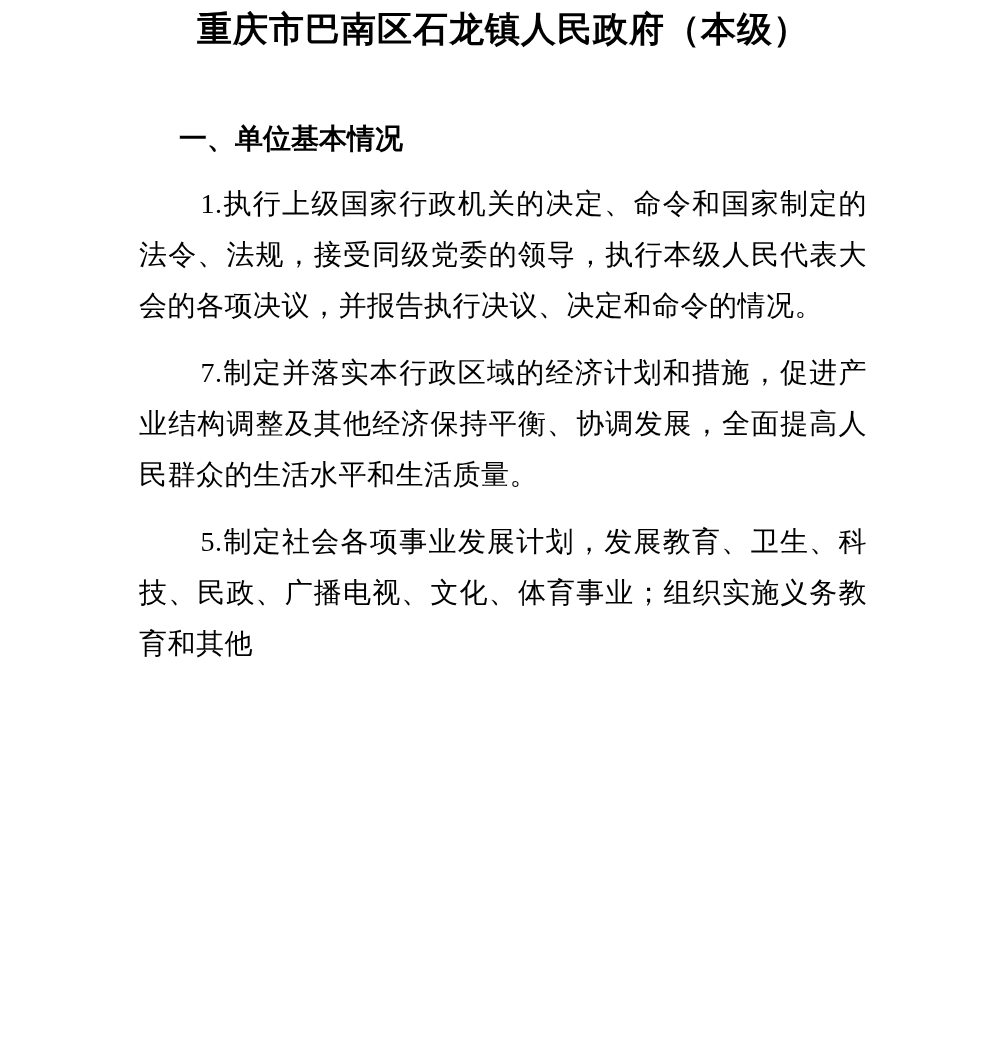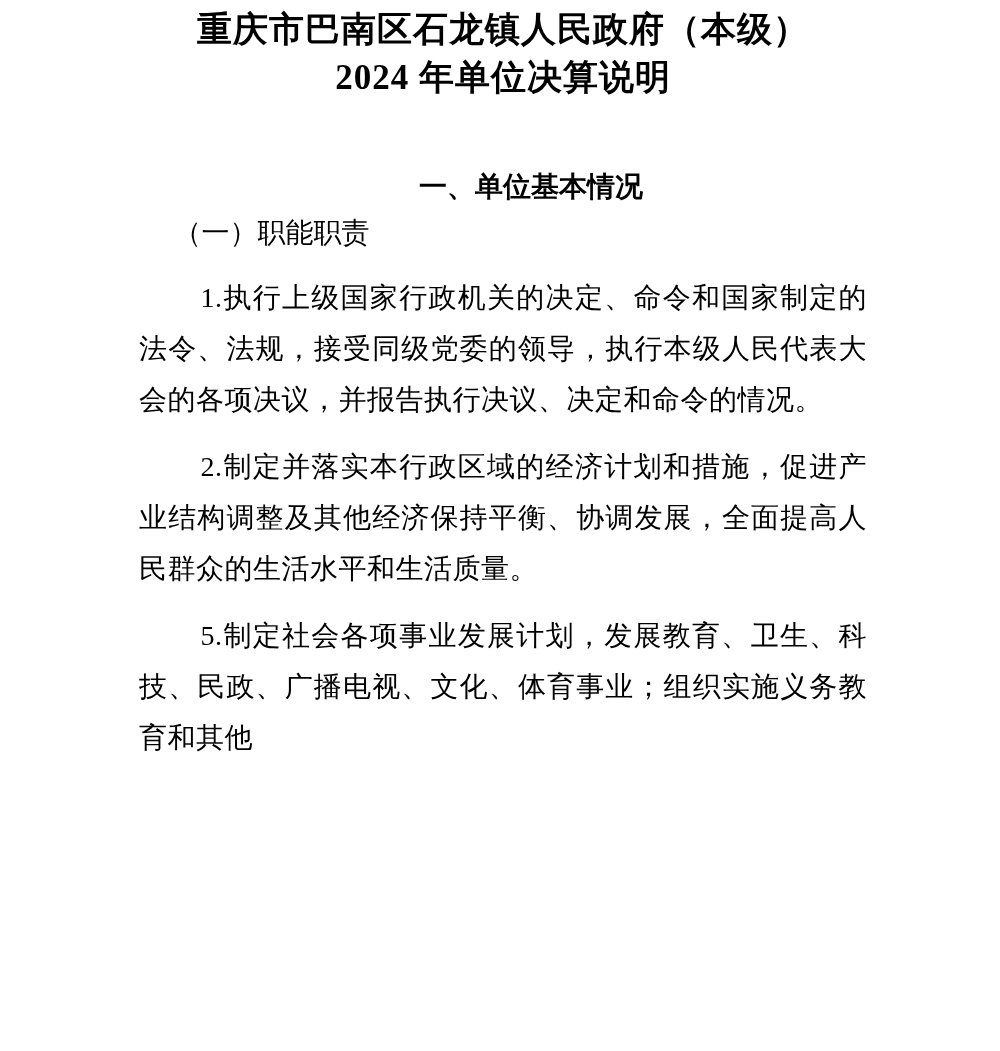--- a/index.html
+++ b/index.html
@@ -30,21 +30,20 @@
     letter-spacing: 1px;
     font-family: "Liberation Serif", serif;
   }
   .section-heading {
     margin: 62px 0 0 0;
     font-size: 28px;
     font-weight: bold;
     line-height: 46px;
     text-indent: 2em;
     font-family: "Liberation Sans", sans-serif;
-    text-align: center;
   }
   .subsection-heading {
     margin: 0;
     font-size: 28px;
     font-weight: normal;
     line-height: 46px;
     text-indent: 1.8em;
     font-family: "Liberation Serif", serif;
   }
   .body-paragraph {
@@ -57,23 +56,21 @@
     letter-spacing: 0.5px;
     font-family: "Liberation Serif", serif;
   }
 </style>
 </head>
 <body>
 
 <div class="page">
   <h1 class="doc-title">
     <span style="display:block">重庆市巴南区石龙镇人民政府（本级）</span>
-    <span style="display:block">2024 年单位决算说明</span>
   </h1>
 
   <h2 class="section-heading">一、单位基本情况</h2>
 
-  <h3 class="subsection-heading">（一）职能职责</h3>
 
   <p class="body-paragraph">1.执行上级国家行政机关的决定、命令和国家制定的法令、法规，接受同级党委的领导，执行本级人民代表大会的各项决议，并报告执行决议、决定和命令的情况。</p>
-  <p class="body-paragraph">2.制定并落实本行政区域的经济计划和措施，促进产业结构调整及其他经济保持平衡、协调发展，全面提高人民群众的生活水平和生活质量。</p>
+  <p class="body-paragraph">7.制定并落实本行政区域的经济计划和措施，促进产业结构调整及其他经济保持平衡、协调发展，全面提高人民群众的生活水平和生活质量。</p>
   <p class="body-paragraph">5.制定社会各项事业发展计划，发展教育、卫生、科技、民政、广播电视、文化、体育事业；组织实施义务教育和其他</p>
 </div>
 
 </body></html>

